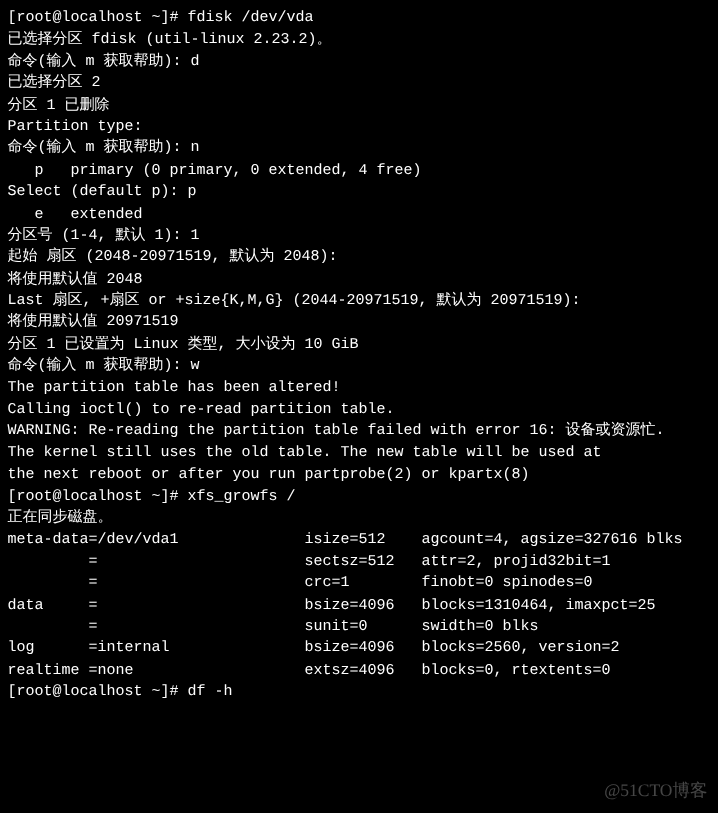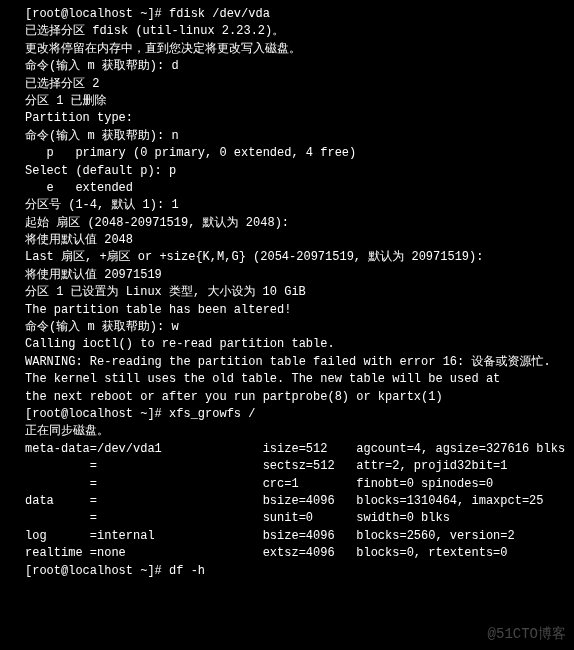--- a/index.html
+++ b/index.html
@@ -6,64 +6,63 @@
       background: #000;
       color: #fff;
       font-family: "Courier New", monospace;
       font-size: 12px;
       line-height: 1.45;
       margin: 0;
       padding: 6px;
       width: 574px;
       box-sizing: border-box;
     }
-    .line { white-space: pre; margin-left: 19px; }
+    .line { white-space: pre; }
     .watermark {
       position: fixed;
       right: 8px;
       bottom: 6px;
       color: rgba(200,200,200,0.35);
       font-size: 14px;
-      font-family: Liberation Mono, monospace;
+      font-family: Liberation Serif, serif;
     }
   </style>
 </head>
 <body>
 
 <div>
   <div class="line">[root@localhost ~]# fdisk /dev/vda</div>
   <div class="line">已选择分区 fdisk (util-linux 2.23.2)。</div>
   <div class="line"></div>
-  <div class="line">更改将停留在内存中，直到您决定将更改写入磁盘。</div>
   <div class="line"></div>
   <div class="line"></div>
   <div class="line">命令(输入 m 获取帮助): d</div>
   <div class="line">已选择分区 2</div>
   <div class="line">分区 1 已删除</div>
   <div class="line"></div>
   <div class="line">Partition type:</div>
   <div class="line">命令(输入 m 获取帮助): n</div>
   <div class="line">   p   primary (0 primary, 0 extended, 4 free)</div>
   <div class="line">Select (default p): p</div>
   <div class="line">   e   extended</div>
   <div class="line">分区号 (1-4, 默认 1): 1</div>
   <div class="line">起始 扇区 (2048-20971519, 默认为 2048):</div>
   <div class="line">将使用默认值 2048</div>
-  <div class="line">Last 扇区, +扇区 or +size{K,M,G} (2054-20971519, 默认为 20971519):</div>
+  <div class="line">Last 扇区, +扇区 or +size{K,M,G} (2044-20971519, 默认为 20971519):</div>
   <div class="line">将使用默认值 20971519</div>
   <div class="line">分区 1 已设置为 Linux 类型, 大小设为 10 GiB</div>
   <div class="line"></div>
+  <div class="line">命令(输入 m 获取帮助): w</div>
   <div class="line">The partition table has been altered!</div>
-  <div class="line">命令(输入 m 获取帮助): w</div>
   <div class="line"></div>
   <div class="line">Calling ioctl() to re-read partition table.</div>
   <div class="line"></div>
   <div class="line">WARNING: Re-reading the partition table failed with error 16: 设备或资源忙.</div>
   <div class="line">The kernel still uses the old table. The new table will be used at</div>
-  <div class="line">the next reboot or after you run partprobe(8) or kpartx(1)</div>
+  <div class="line">the next reboot or after you run partprobe(2) or kpartx(8)</div>
   <div class="line">[root@localhost ~]# xfs_growfs /</div>
   <div class="line">正在同步磁盘。</div>
   <div class="line">meta-data=/dev/vda1              isize=512    agcount=4, agsize=327616 blks</div>
   <div class="line">         =                       sectsz=512   attr=2, projid32bit=1</div>
   <div class="line">         =                       crc=1        finobt=0 spinodes=0</div>
   <div class="line">data     =                       bsize=4096   blocks=1310464, imaxpct=25</div>
   <div class="line">         =                       sunit=0      swidth=0 blks</div>
   <div class="line">log      =internal               bsize=4096   blocks=2560, version=2</div>
   <div class="line">realtime =none                   extsz=4096   blocks=0, rtextents=0</div>
   <div class="line">[root@localhost ~]# df -h</div>

